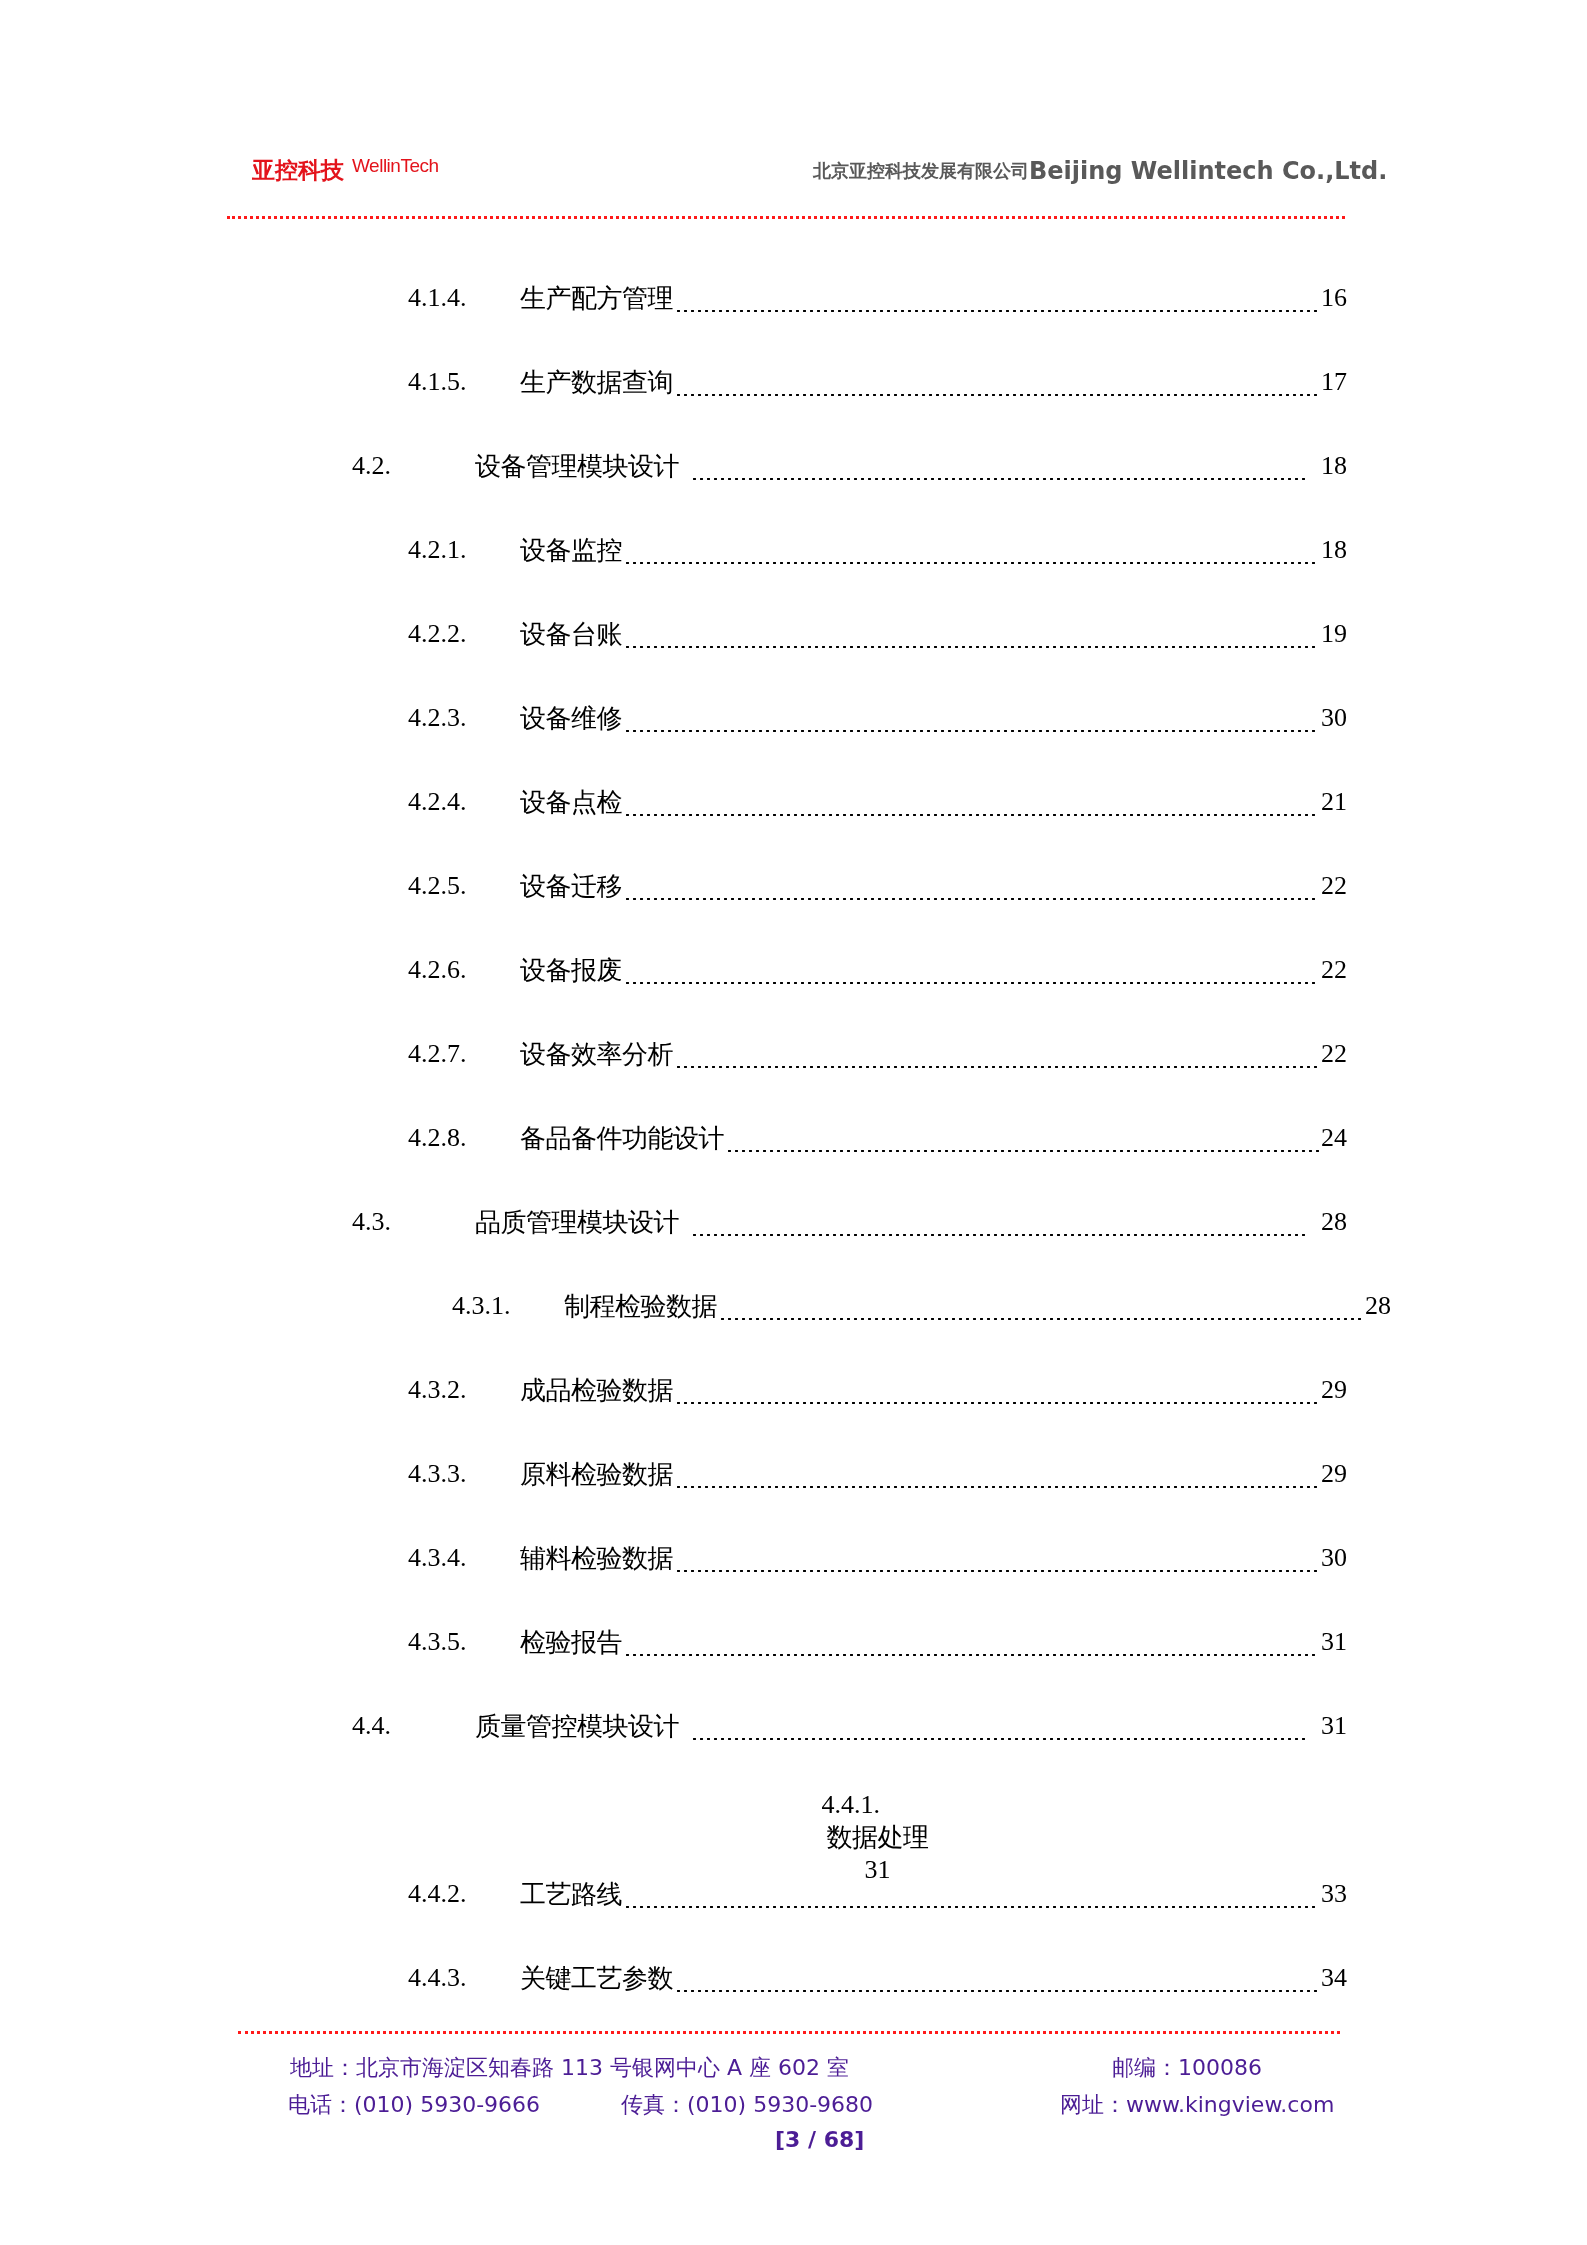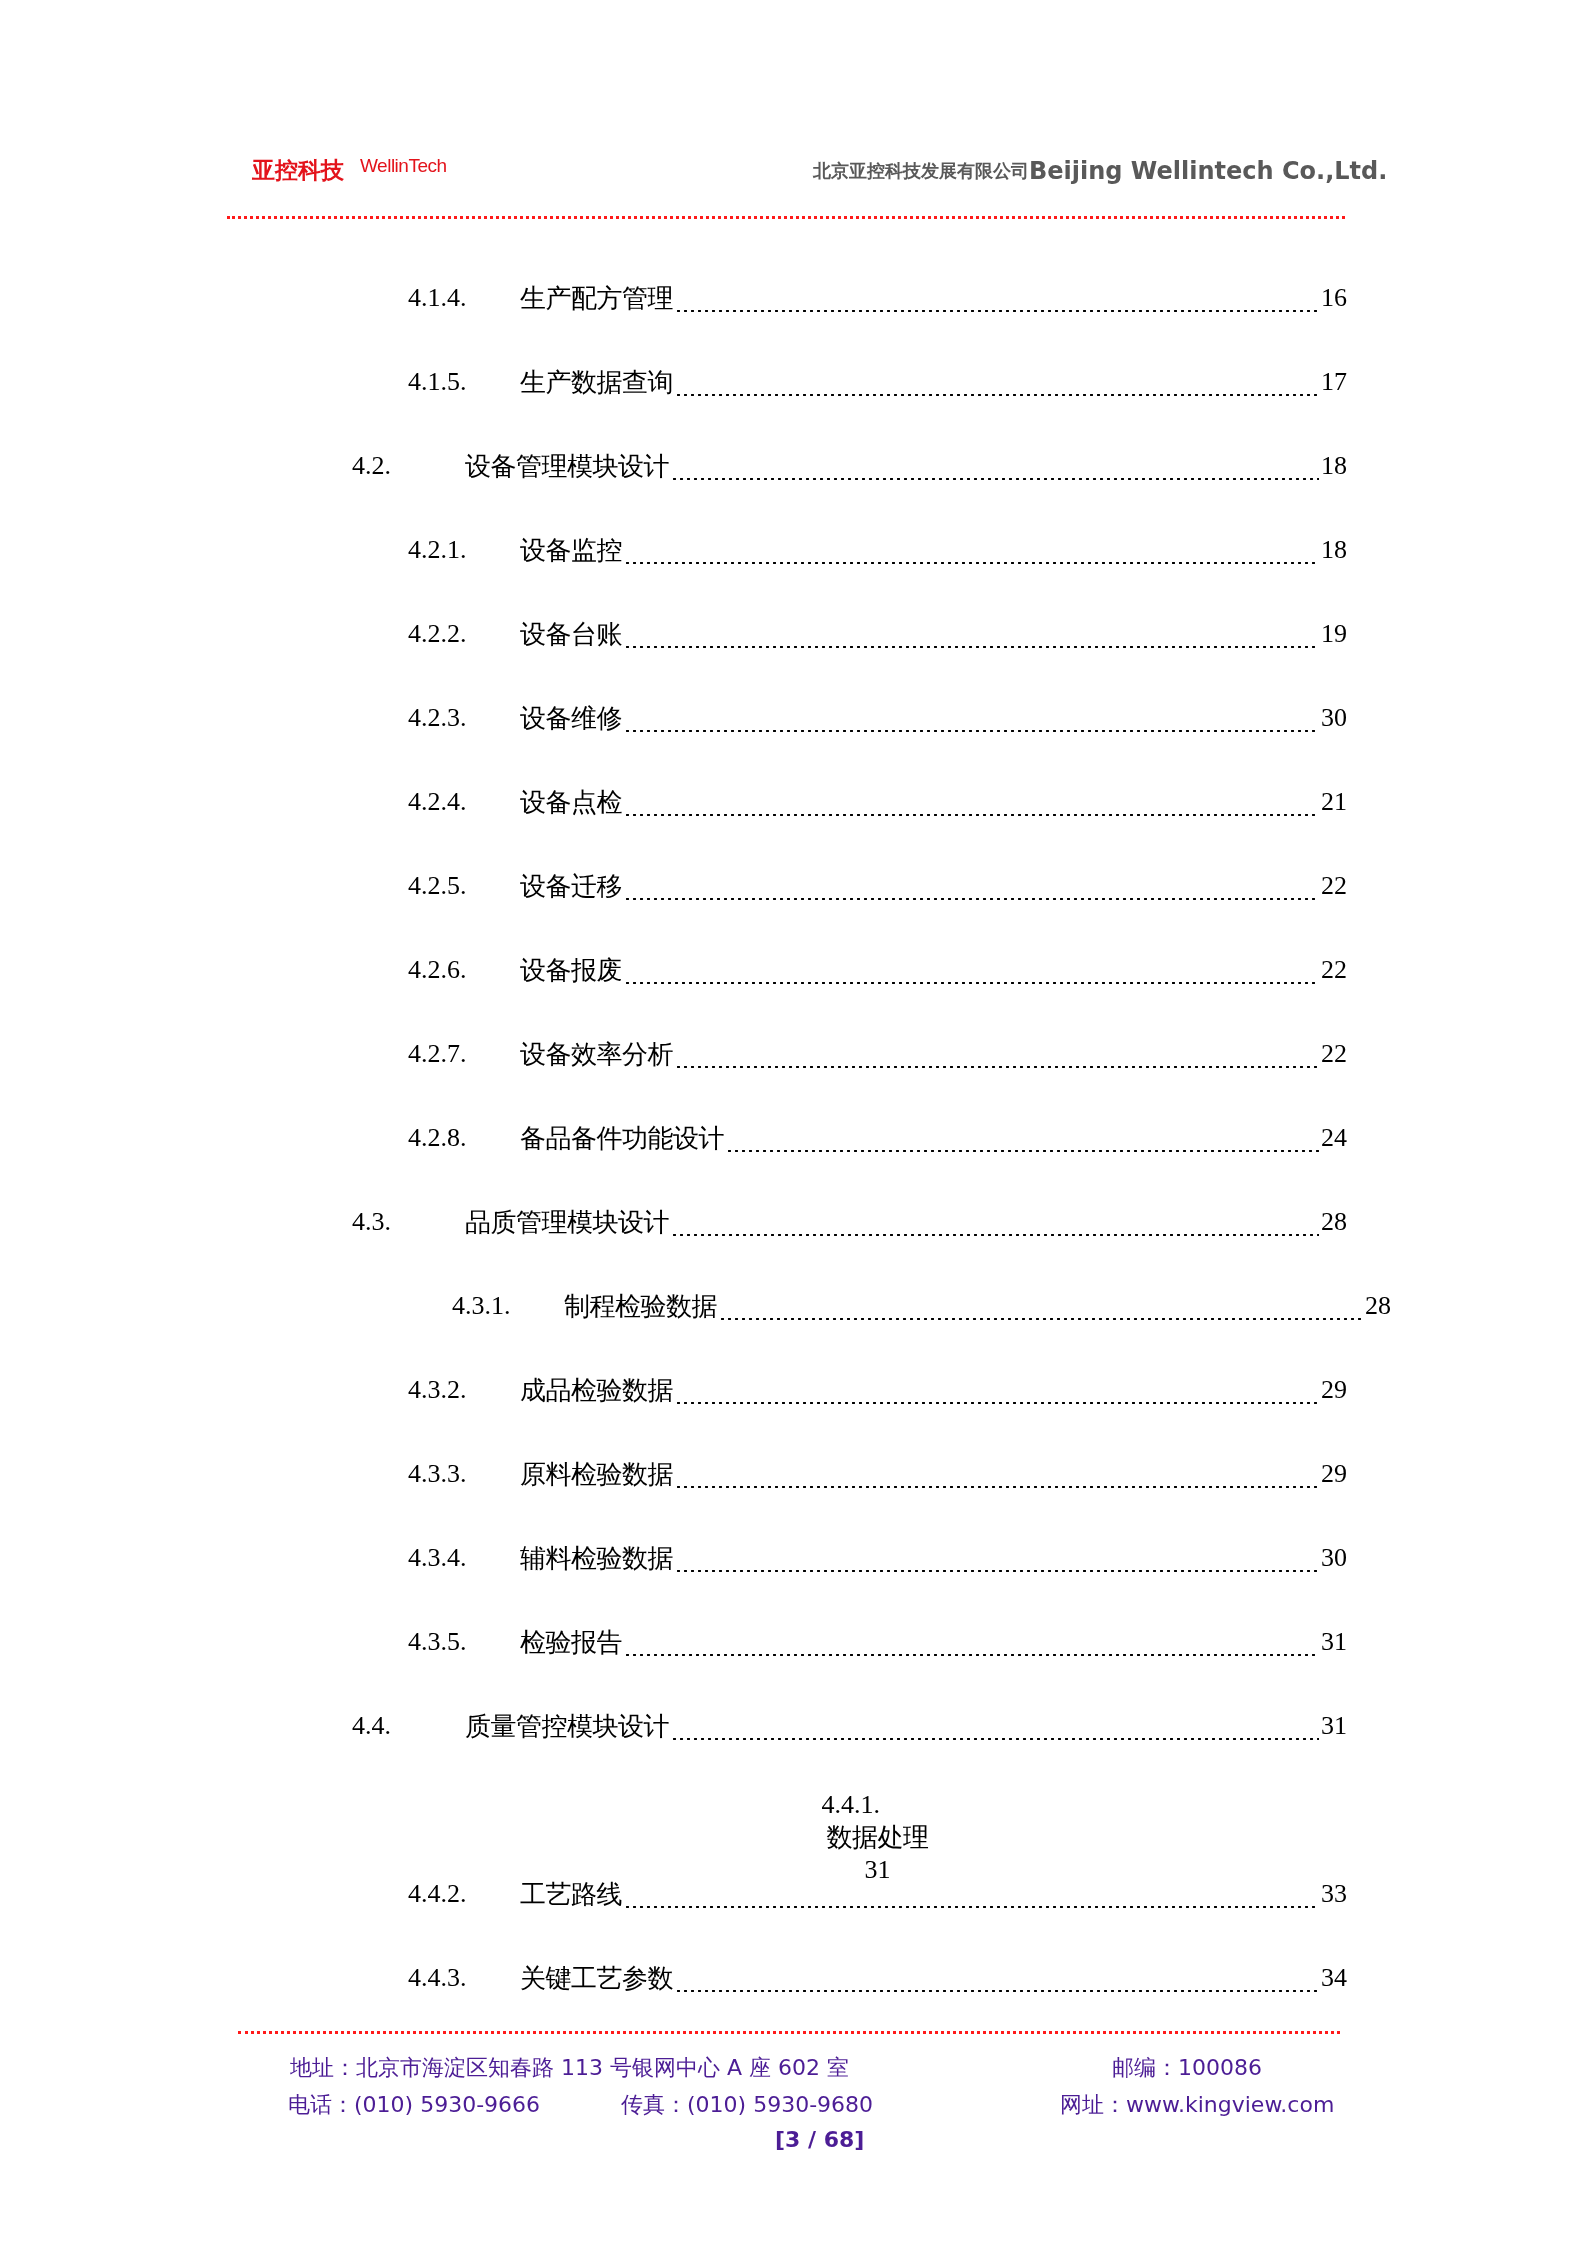--- a/index.html
+++ b/index.html
@@ -2,34 +2,34 @@
 <html><head>
 <meta charset="utf-8">
 <style>
   html, body { margin: 0; padding: 0; background: #ffffff; }
   body { width: 1587px; height: 2245px; position: relative; overflow: hidden;
          font-family: "Liberation Serif", "DejaVu Serif", serif; color: #000; }
 
   .hdr-logo { position: absolute; left: 252px; top: 155px; height: 30px;
               display: flex; align-items: flex-start; color: #e3131b; }
   .hdr-logo .cn { font-family: "DejaVu Sans", sans-serif; font-weight: bold; font-size: 23px; letter-spacing: 0px; }
-  .hdr-logo .en { font-family: "Liberation Sans", sans-serif; font-size: 19px; margin-left: 16px; letter-spacing: -0.5px; }
+  .hdr-logo .en { font-family: "Liberation Sans", sans-serif; font-size: 19px; margin-left: 8px; letter-spacing: -0.5px; }
 
   .hdr-right { position: absolute; left: 813px; top: 158px; width: 540px; height: 26px;
                display: flex; align-items: center; justify-content: space-between;
                color: #595959; font-family: "DejaVu Sans", sans-serif; font-weight: bold; font-size: 18px; white-space: nowrap; }
   .hdr-right .en { font-family: "DejaVu Sans", sans-serif; font-size: 24px; letter-spacing: 0px; }
 
   .dots-line { position: absolute; height: 0; border-top: 3px dotted #ff1a1a; }
   .hdr-line { left: 227px; width: 1118px; top: 216px; }
   .ftr-line { left: 238px; width: 1102px; top: 2031px; }
 
   .toc { position: absolute; left: 0; top: 0; width: 1587px; }
   .toc-row { position: absolute; height: 40px; display: flex; align-items: center; font-size: 26px; }
-  .toc-row.l1 { left: 352px; }
+  .toc-row.l1 { left: 352px; gap: 10px; }
   .toc-row.l2 { left: 408px; }
   .toc-num { font-family: "Liberation Serif", serif; font-size: 26px; }
   .toc-row.l1 .toc-num { width: 113px; }
   .toc-row.l2 .toc-num { width: 112px; }
   .toc-title { font-family: "DejaVu Sans", sans-serif; font-size: 26px; white-space: nowrap; letter-spacing: -0.5px; }
   .toc-leader { flex: 1; height: 26px; margin: 0 2px; position: relative; top: 3px; overflow: hidden;
                 background-image: radial-gradient(circle, #000 1.1px, transparent 1.4px);
                 background-size: 7px 6px; background-repeat: repeat-x; background-position: 0 bottom; }
   .toc-page { font-family: "Liberation Serif", serif; font-size: 26px; text-align: right; }
 

